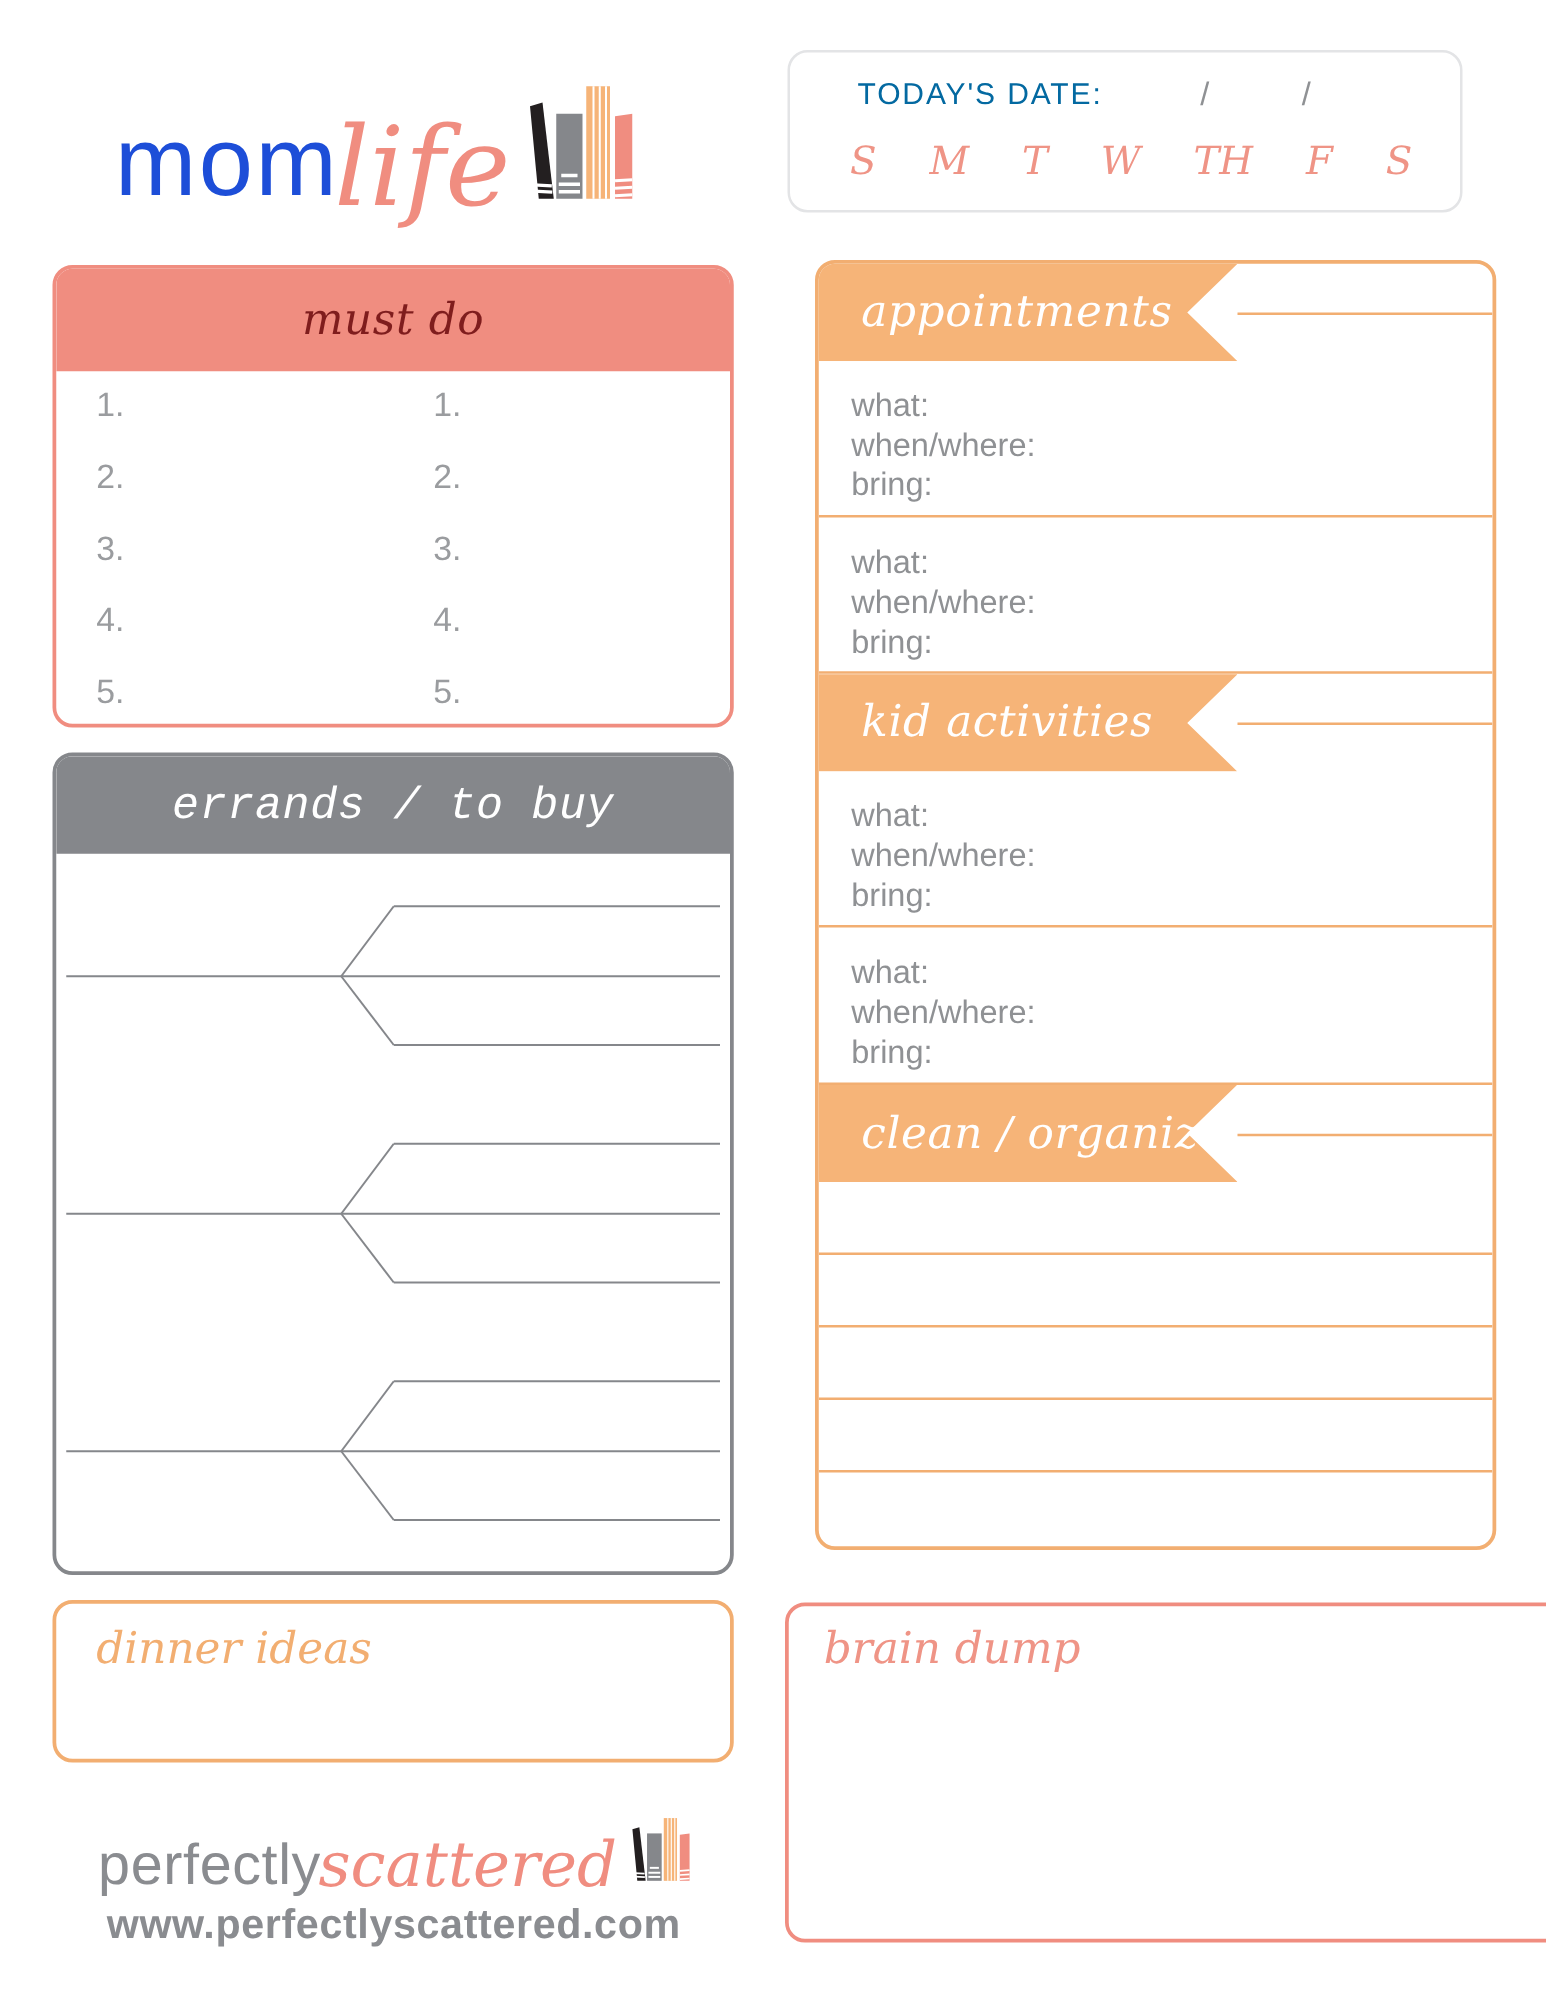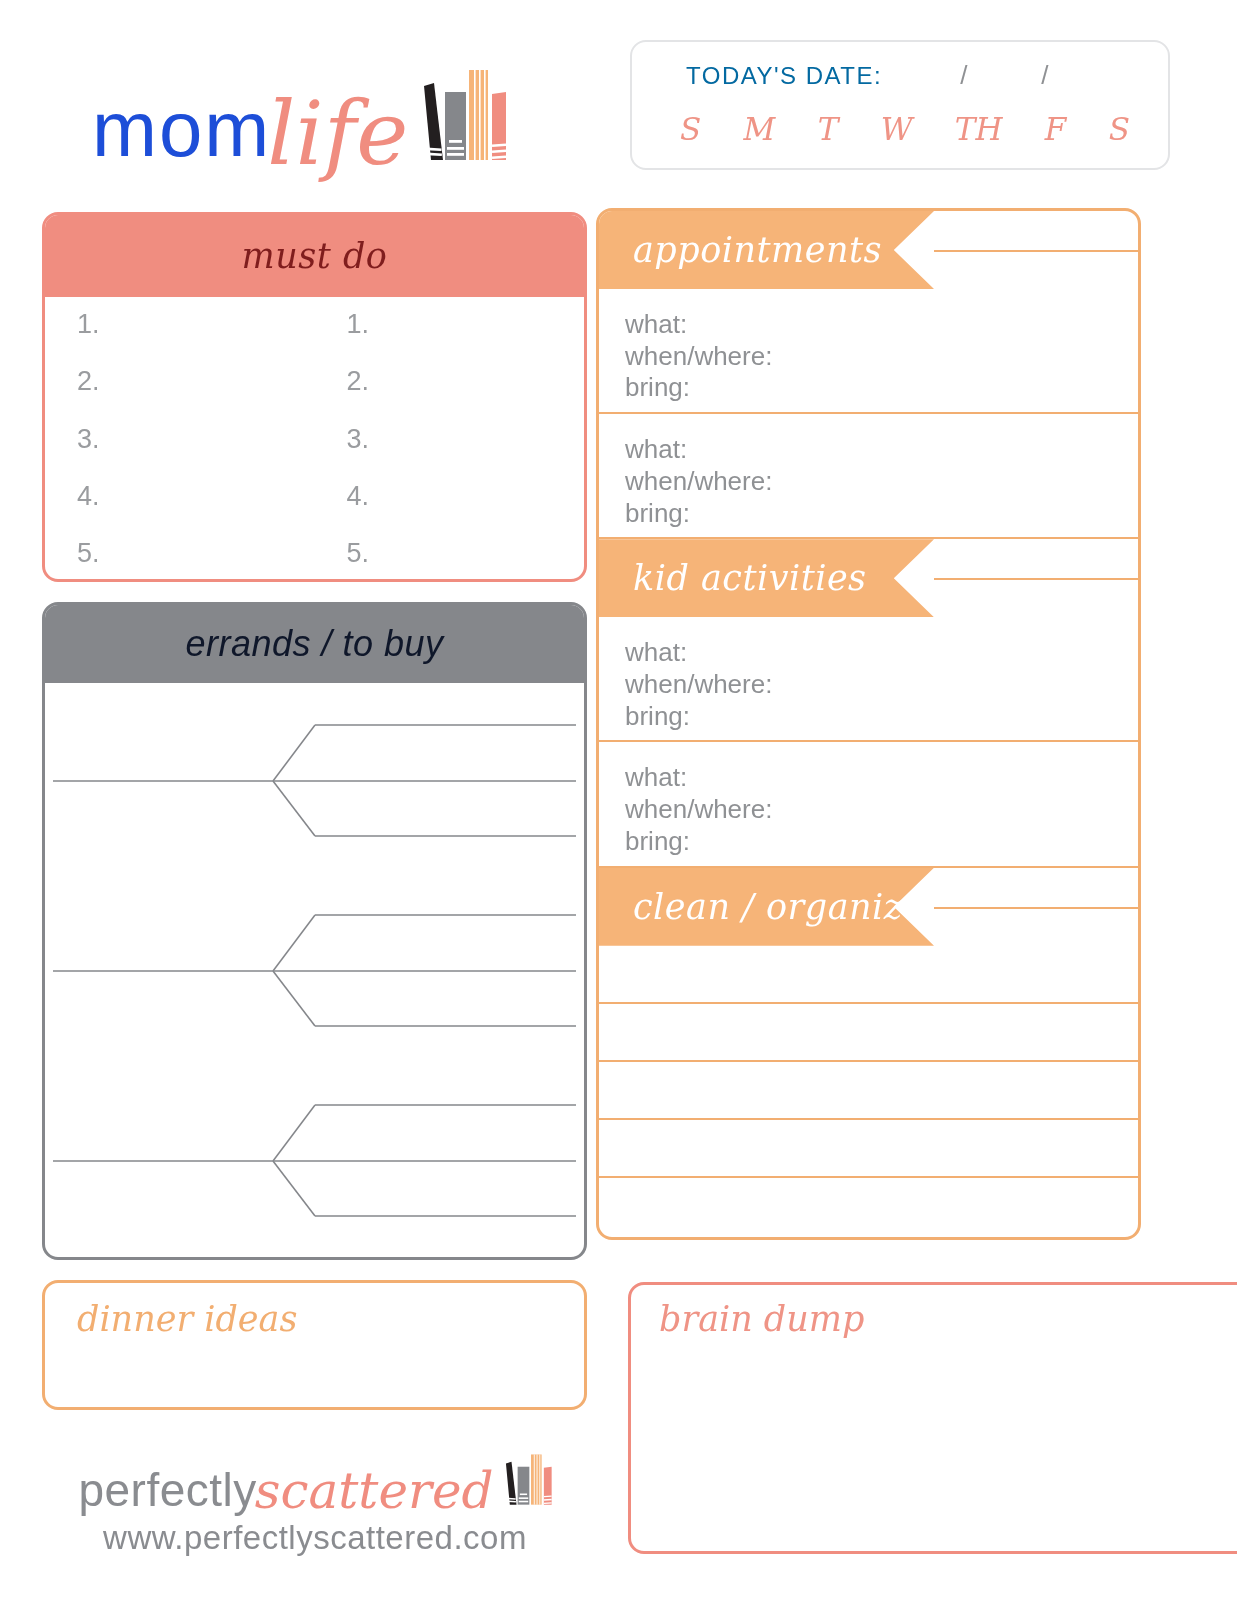--- a/index.html
+++ b/index.html
@@ -147,22 +147,22 @@
     overflow: hidden;
   }
   .errands-head {
     height: 78px;
     background: #85878b;
     display: flex;
     align-items: center;
     justify-content: center;
   }
   .errands-head .h {
-    color: #0f172a;
-    font-family: Liberation Sans, sans-serif;
+    color: #ffffff;
+    font-family: Liberation Mono, monospace;
     font-style: italic;
     font-size: 36px;
     letter-spacing: 0.5px;
   }
   .errands-body { position: relative; height: calc(100% - 78px); }
   .errands-body svg { display: block; width: 100%; height: 100%; }
 
   
   .dinner {
     left: 42px; top: 1280px;
@@ -204,29 +204,29 @@
     font-style: italic;
     font-size: 50px;
     color: #f08d80;
     margin-left: -2px;
     position: relative; top: 3px;
   }
   .footer-url {
     margin-top: 6px;
     font-family: "Liberation Sans", sans-serif;
     font-size: 33px;
-    font-weight: 400;
+    font-weight: 700;
     color: #8a8c90;
     letter-spacing: 0.5px;
     text-align: center;
   }
 
   
   .planner {
-    left: 596px; top: 208px;
+    left: 652px; top: 208px;
     width: 545px; height: 1032px;
     border: 3px solid #f2ae71;
     border-radius: 16px;
     overflow: hidden;
   }
   .banner {
     position: relative;
     height: 78px;
     display: flex;
     align-items: center;

